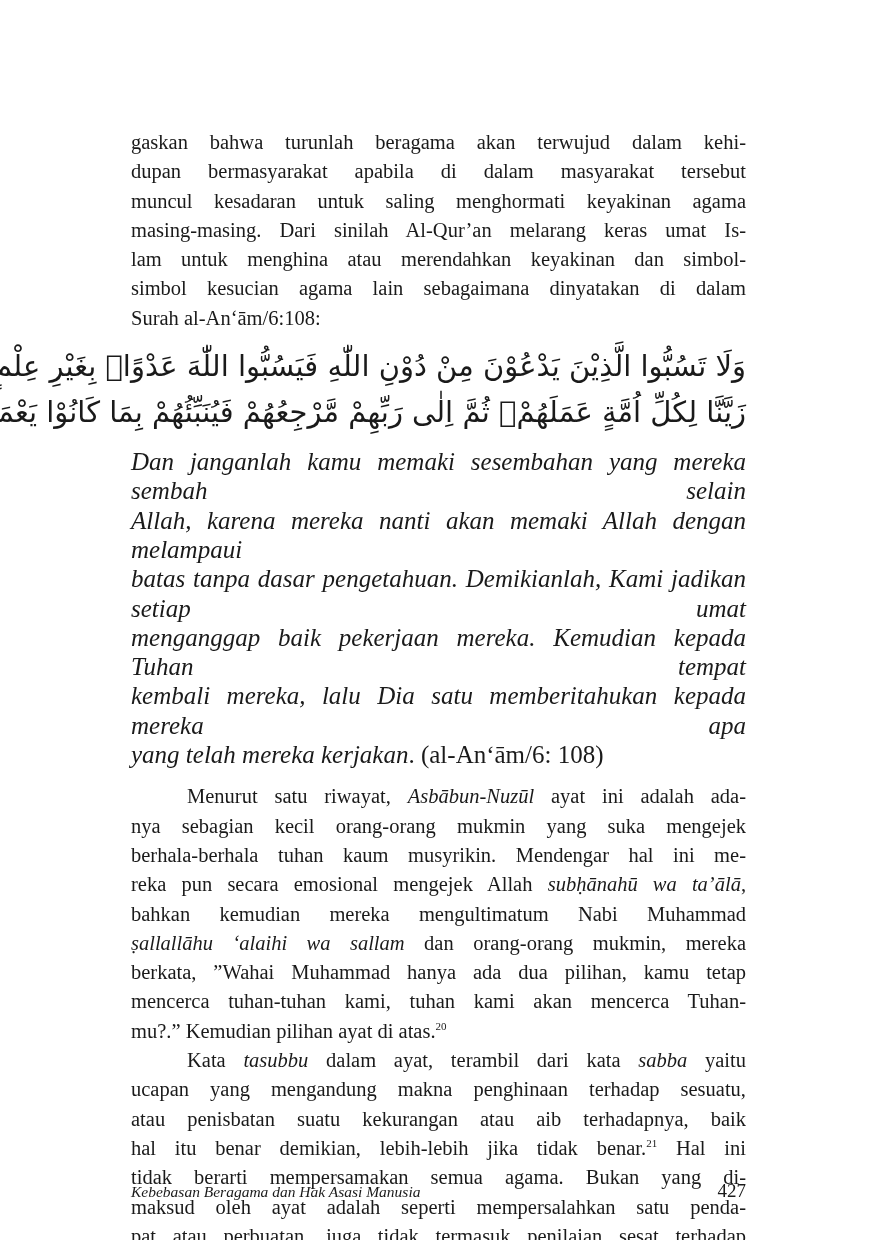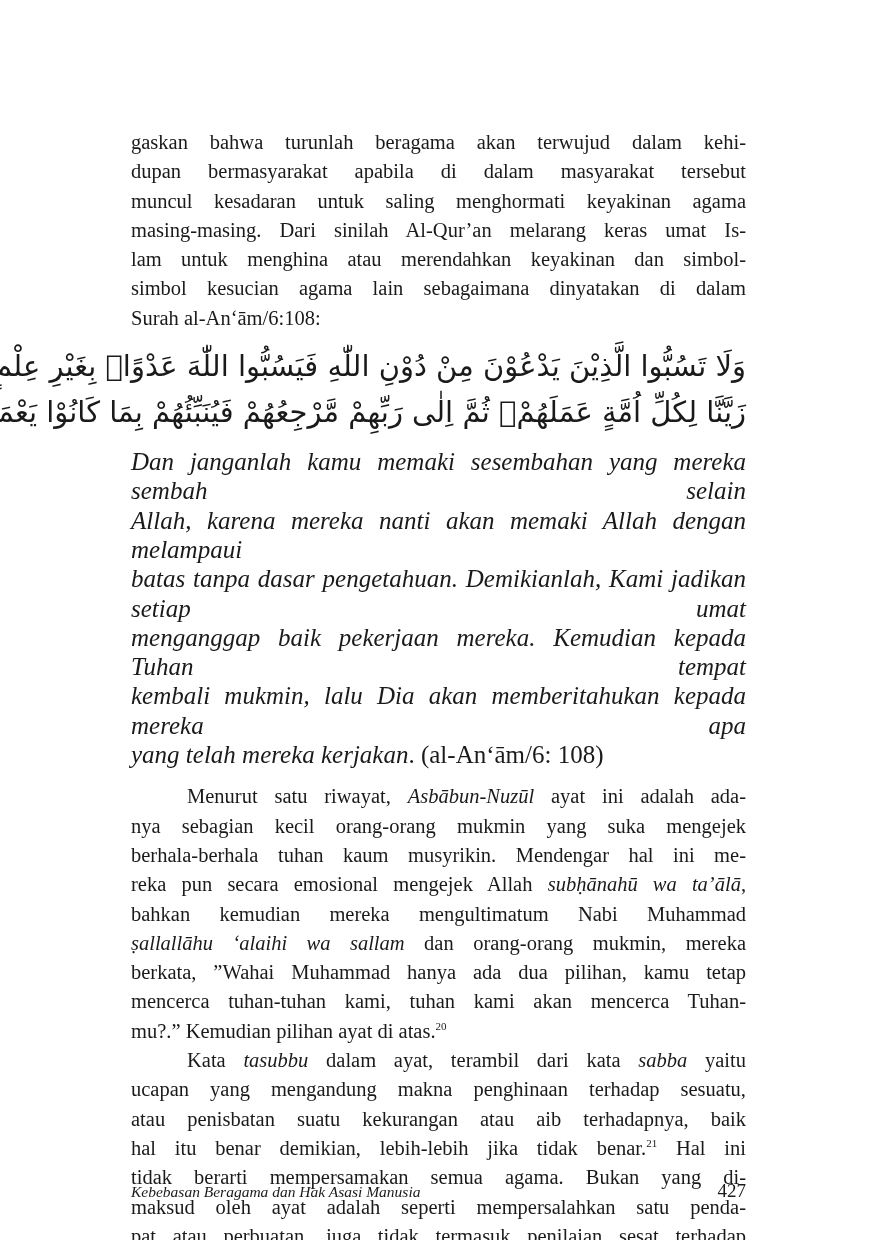--- a/index.html
+++ b/index.html
@@ -103,21 +103,21 @@
   <div class="arabic" lang="ar">
     <span class="aline">وَلَا تَسُبُّوا الَّذِيْنَ يَدْعُوْنَ مِنْ دُوْنِ اللّٰهِ فَيَسُبُّوا اللّٰهَ عَدْوًاۢ بِغَيْرِ عِلْمٍۗ كَذٰلِكَ</span>
     <span class="aline">زَيَّنَّا لِكُلِّ اُمَّةٍ عَمَلَهُمْۖ ثُمَّ اِلٰى رَبِّهِمْ مَّرْجِعُهُمْ فَيُنَبِّئُهُمْ بِمَا كَانُوْا يَعْمَلُوْنَ</span>
   </div>
 
   <p class="translation">
     <span class="line">Dan janganlah kamu memaki sesembahan yang mereka sembah selain</span>
     <span class="line">Allah, karena mereka nanti akan memaki Allah dengan melampaui</span>
     <span class="line">batas tanpa dasar pengetahuan. Demikianlah, Kami jadikan setiap umat</span>
     <span class="line">menganggap baik pekerjaan mereka. Kemudian kepada Tuhan tempat</span>
-    <span class="line">kembali mukmin, lalu Dia akan memberitahukan kepada mereka apa</span>
+    <span class="line">kembali mereka, lalu Dia satu memberitahukan kepada mereka apa</span>
     <span class="line last"><span>yang telah mereka kerjakan</span><span class="ref">.</span><span class="ref"> (al-An‘ām/6: 108)</span></span>
   </p>
 
   <div class="gap1"></div>
 
   <p class="para">
     <span class="line" style="text-indent:56px;"><span>Menurut satu riwayat, </span><i>Asbābun-Nuzūl</i><span> ayat ini adalah ada-</span></span>
     <span class="line">nya sebagian kecil orang-orang mukmin yang suka mengejek</span>
     <span class="line">berhala-berhala tuhan kaum musyrikin. Mendengar hal ini me-</span>
     <span class="line"><span>reka pun secara emosional mengejek Allah </span><i>subḥānahū wa ta’ālā</i><span>,</span></span>

